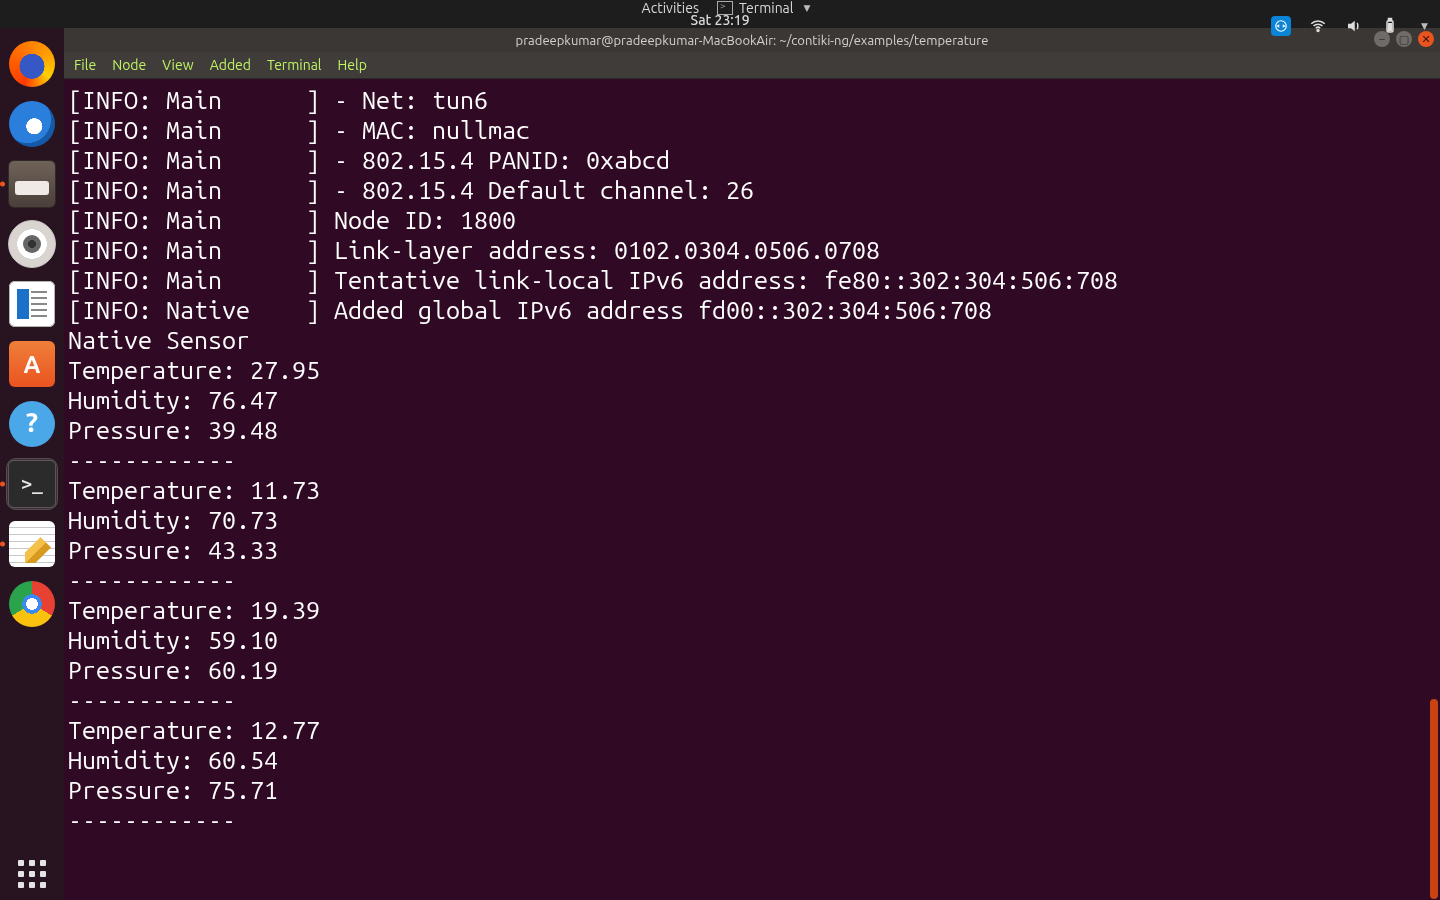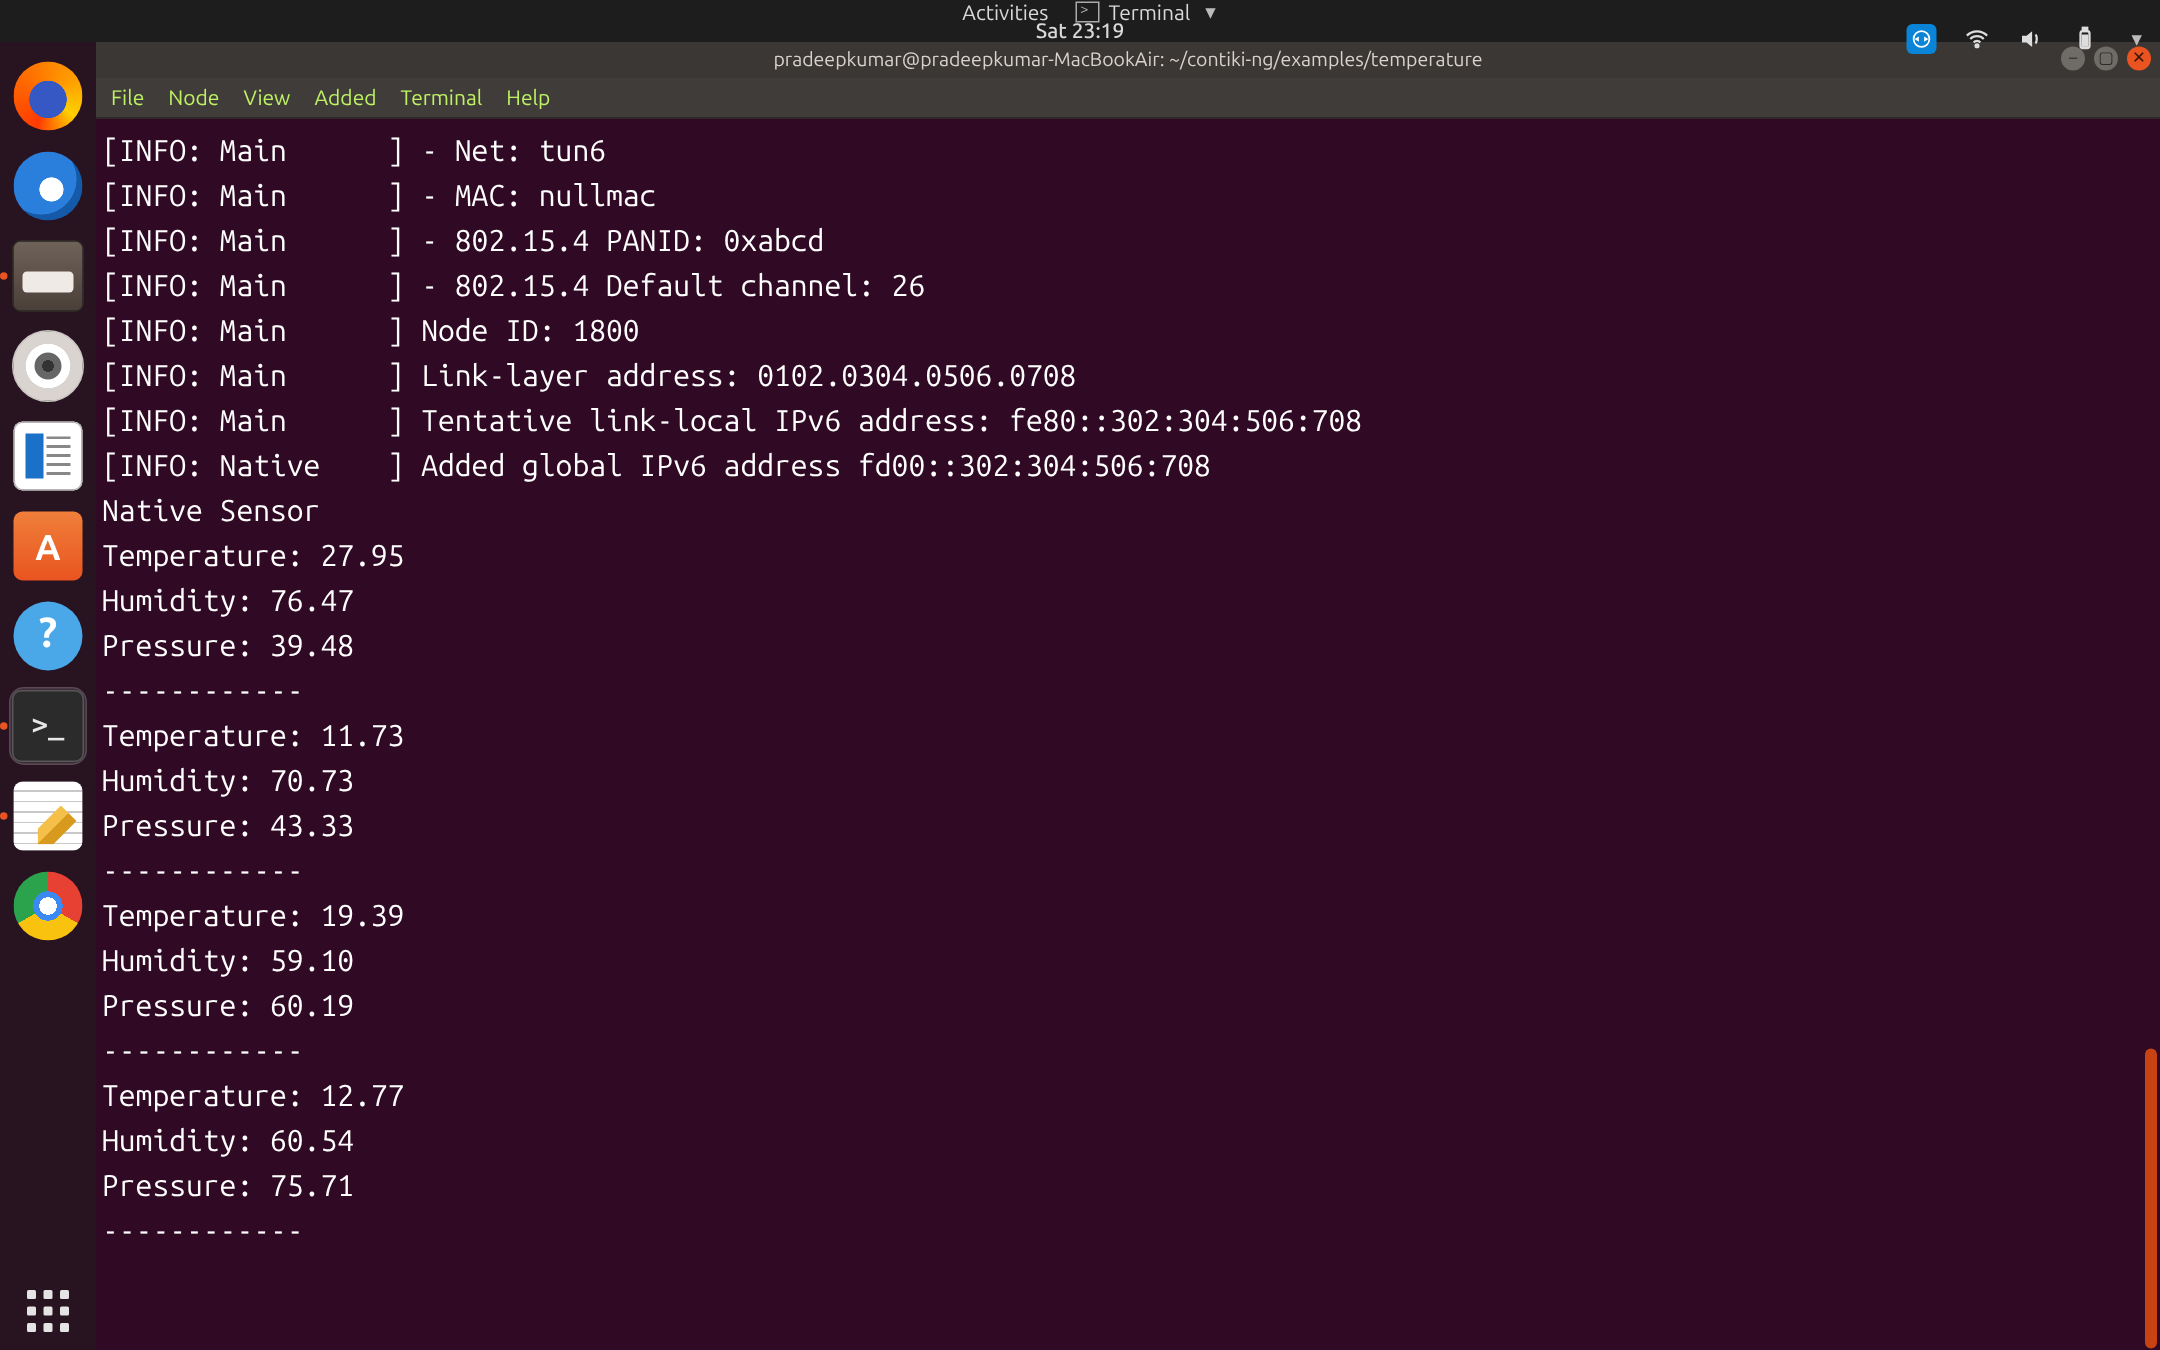--- a/index.html
+++ b/index.html
@@ -196,21 +196,21 @@
     display: flex; align-items: center; gap: 16px;
     padding-left: 10px;
     border-bottom: 1px solid #2c2a28;
   }
   .menubar span { cursor: default; }
 
   .term-body {
     flex: 1;
     padding: 6px 0 0 4px;
     font-family: "Ubuntu Mono","DejaVu Sans Mono","Consolas",monospace;
-    font-size: 20px;
+    font-size: 25px;
     line-height: 30px;
     color: #ffffff;
     white-space: pre;
     overflow: hidden;
     position: relative;
   }
   .term-body::after { 
     content:""; position:absolute; right:2px; top:620px; width:8px; height:200px;
     background:#e24d0f; border-radius:4px; opacity:.85;
   }

